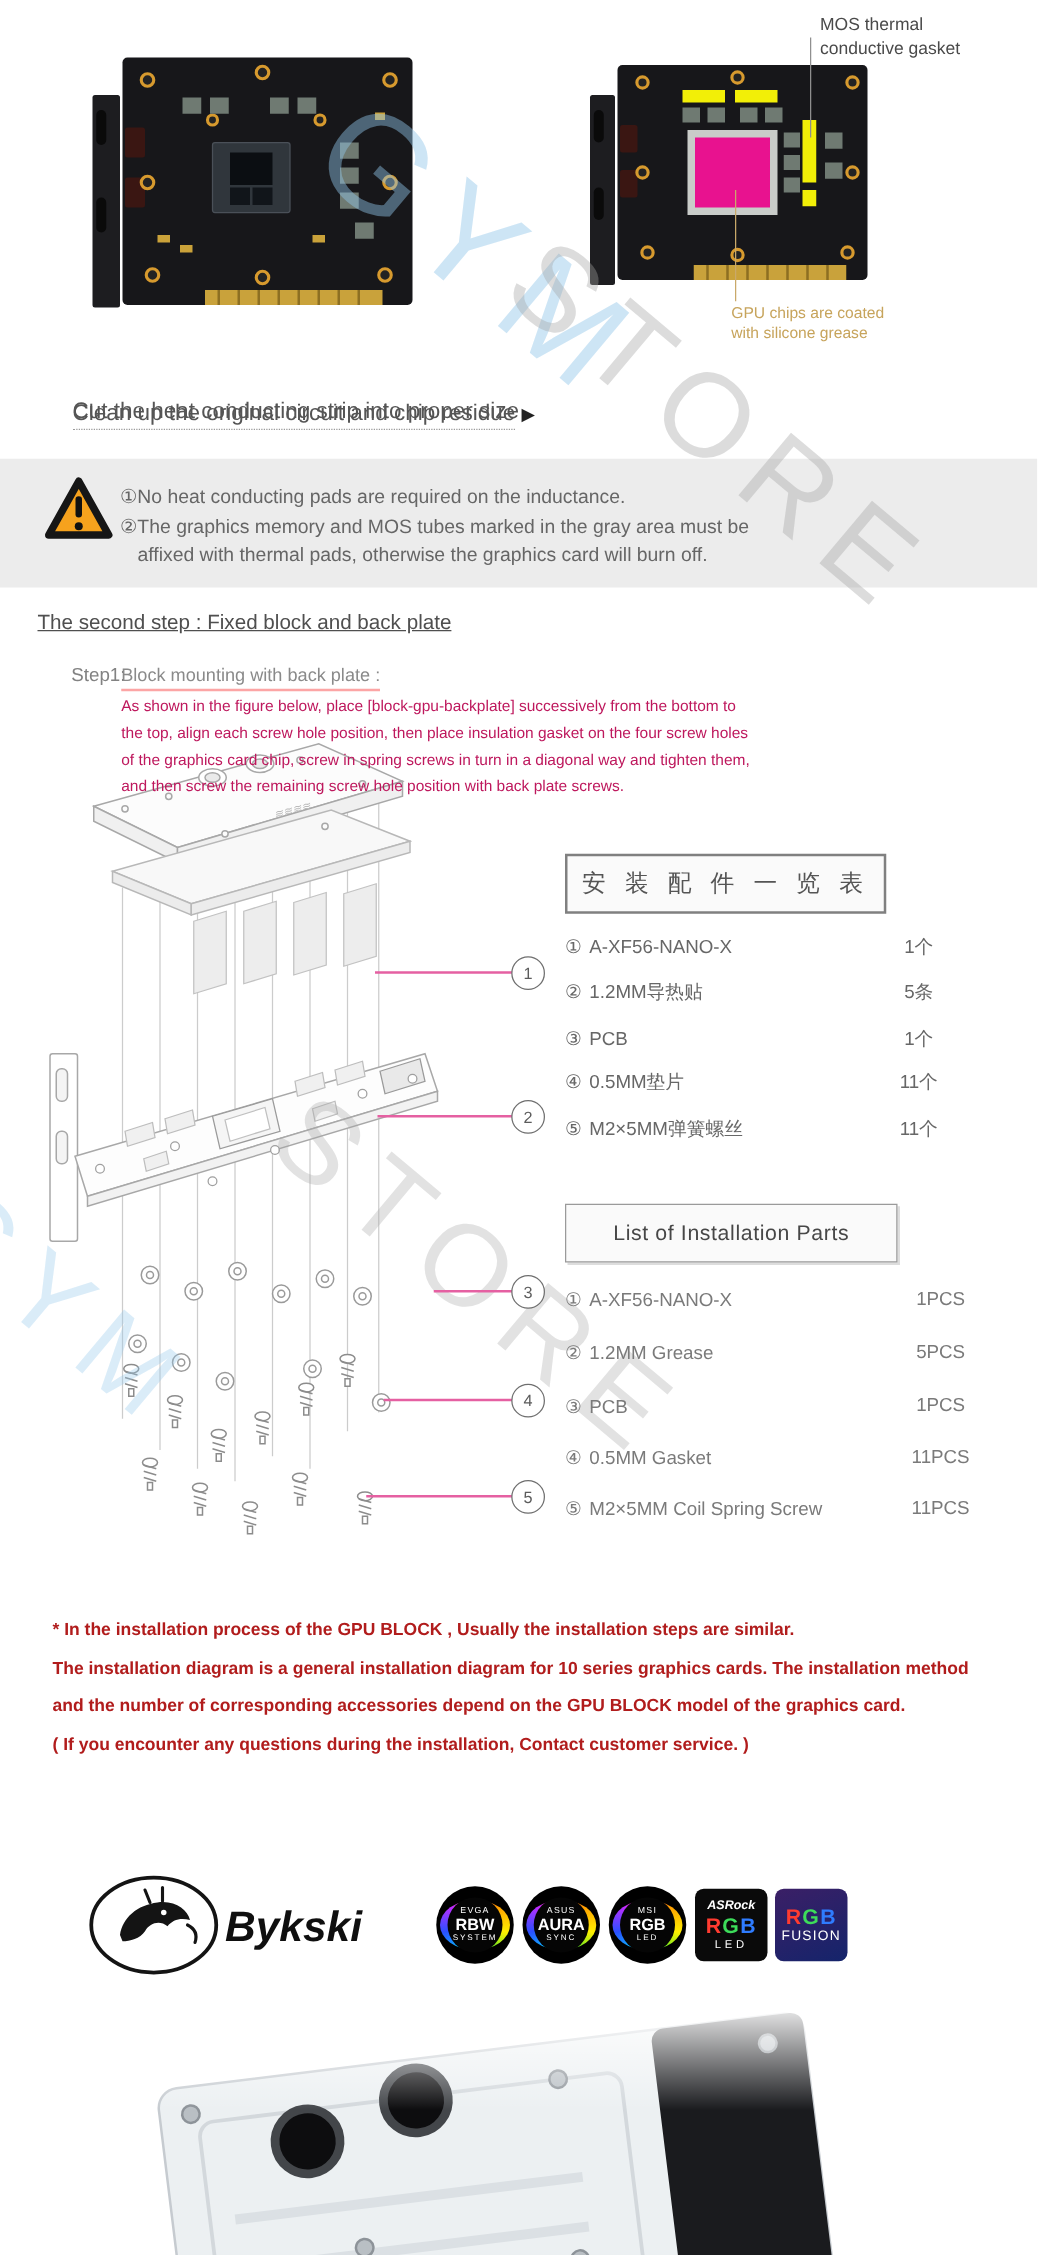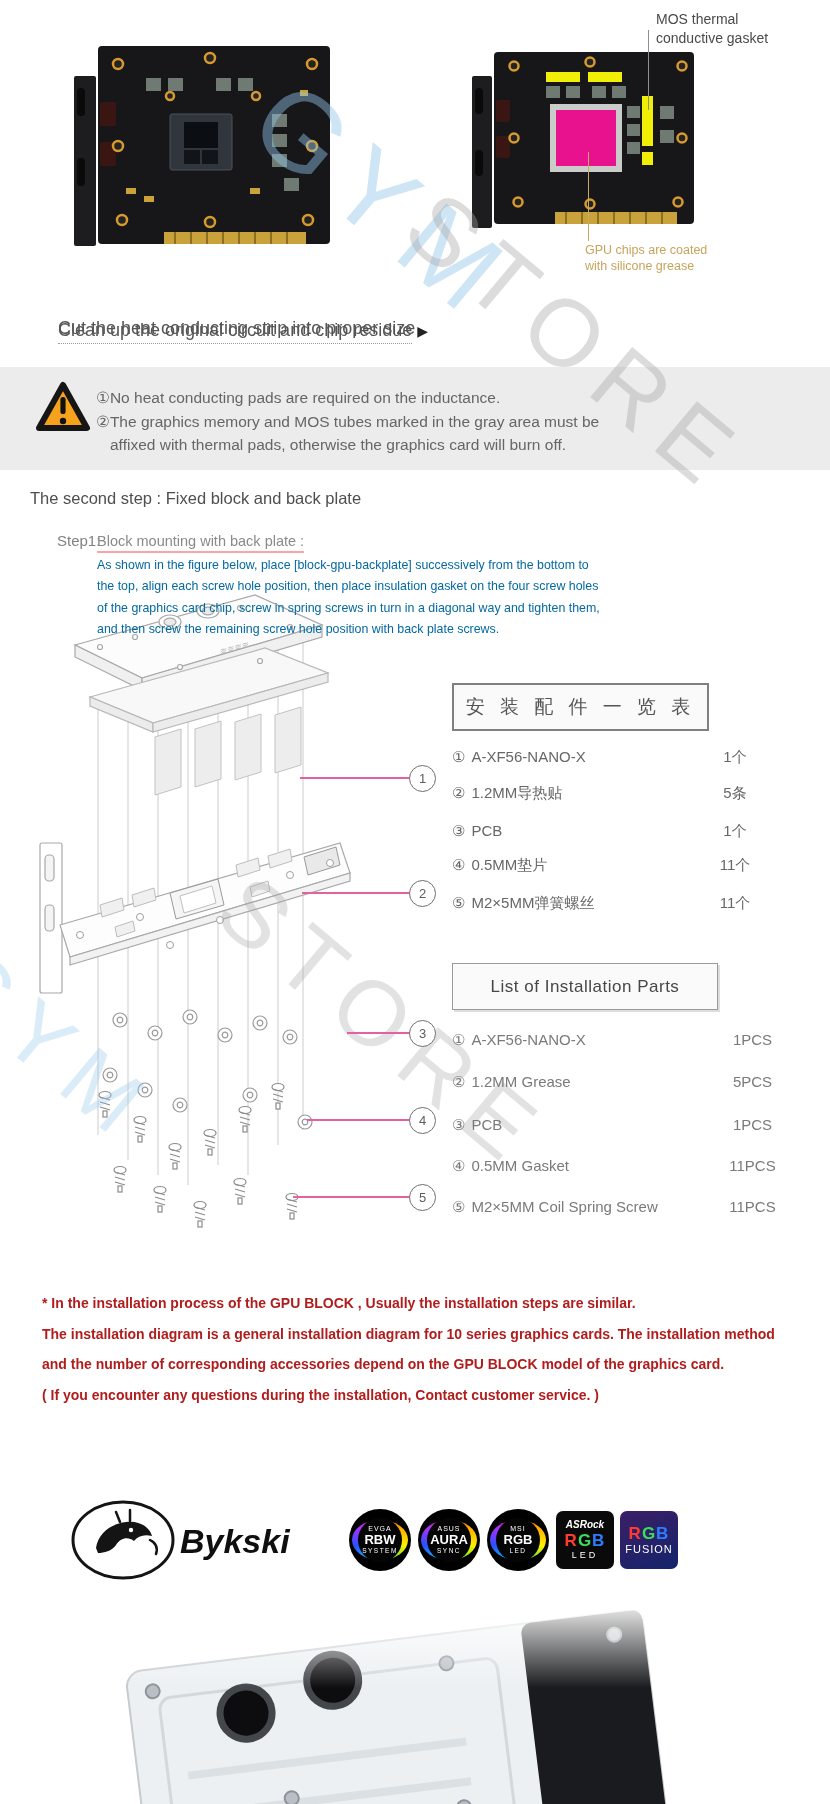--- a/index.html
+++ b/index.html
@@ -16,25 +16,25 @@
   .vline{position:absolute;width:1px;z-index:9;}
   
   .cap{position:absolute;left:58px;font-size:18px;color:#555;z-index:10;}
   .cap .u{border-bottom:1px dotted #9a9a9a;padding-bottom:3px;}
   .cap .arr{color:#222;font-size:14px;margin-left:5px;}
   
   .band{left:0;top:367px;width:830px;height:103px;background:#ececec;z-index:2;}
   .warn-text{left:96px;top:386px;font-size:15.5px;line-height:23.5px;color:#666;z-index:10;}
   .warn-text .ind{padding-left:14px;}
   
-  .heading{left:30px;top:489px;font-size:16.5px;color:#4f4f4f;z-index:10;}
+  .heading{left:30px;top:489px;font-size:16.5px;color:#4f4f4f;z-index:10;text-decoration:underline;}
   .step-label{left:57px;top:532px;font-size:15px;color:#828282;z-index:10;}
   .step-title{left:97px;top:533px;font-size:14.5px;color:#8a8a8a;z-index:10;
               border-bottom:2px solid #fca5a5;padding-bottom:2px;}
-  .para{left:97px;top:555px;width:575px;font-size:12.4px;line-height:21.3px;color:#0369a1;z-index:10;}
+  .para{left:97px;top:555px;width:575px;font-size:12.4px;line-height:21.3px;color:#be185d;z-index:10;}
   .para div{white-space:nowrap;}
   
   .pbox{position:absolute;display:flex;align-items:center;justify-content:center;z-index:10;background:#fafafa;}
   .pbox-cn{left:452px;top:683px;width:253px;height:44px;border:2px solid #808080;
            font-size:19px;letter-spacing:5px;color:#555;}
   .pbox-en{left:452px;top:963px;width:264px;height:45px;border:1.5px solid #9a9a9a;
            font-size:17px;letter-spacing:.5px;color:#474747;box-shadow:2px 2px 0 #ddd;}
   .prow{position:absolute;left:452px;font-size:15px;color:#676767;z-index:10;white-space:nowrap;}
   .prow .num{margin-right:6px;}
   .pqty{position:absolute;font-size:15px;color:#676767;z-index:10;text-align:center;}

